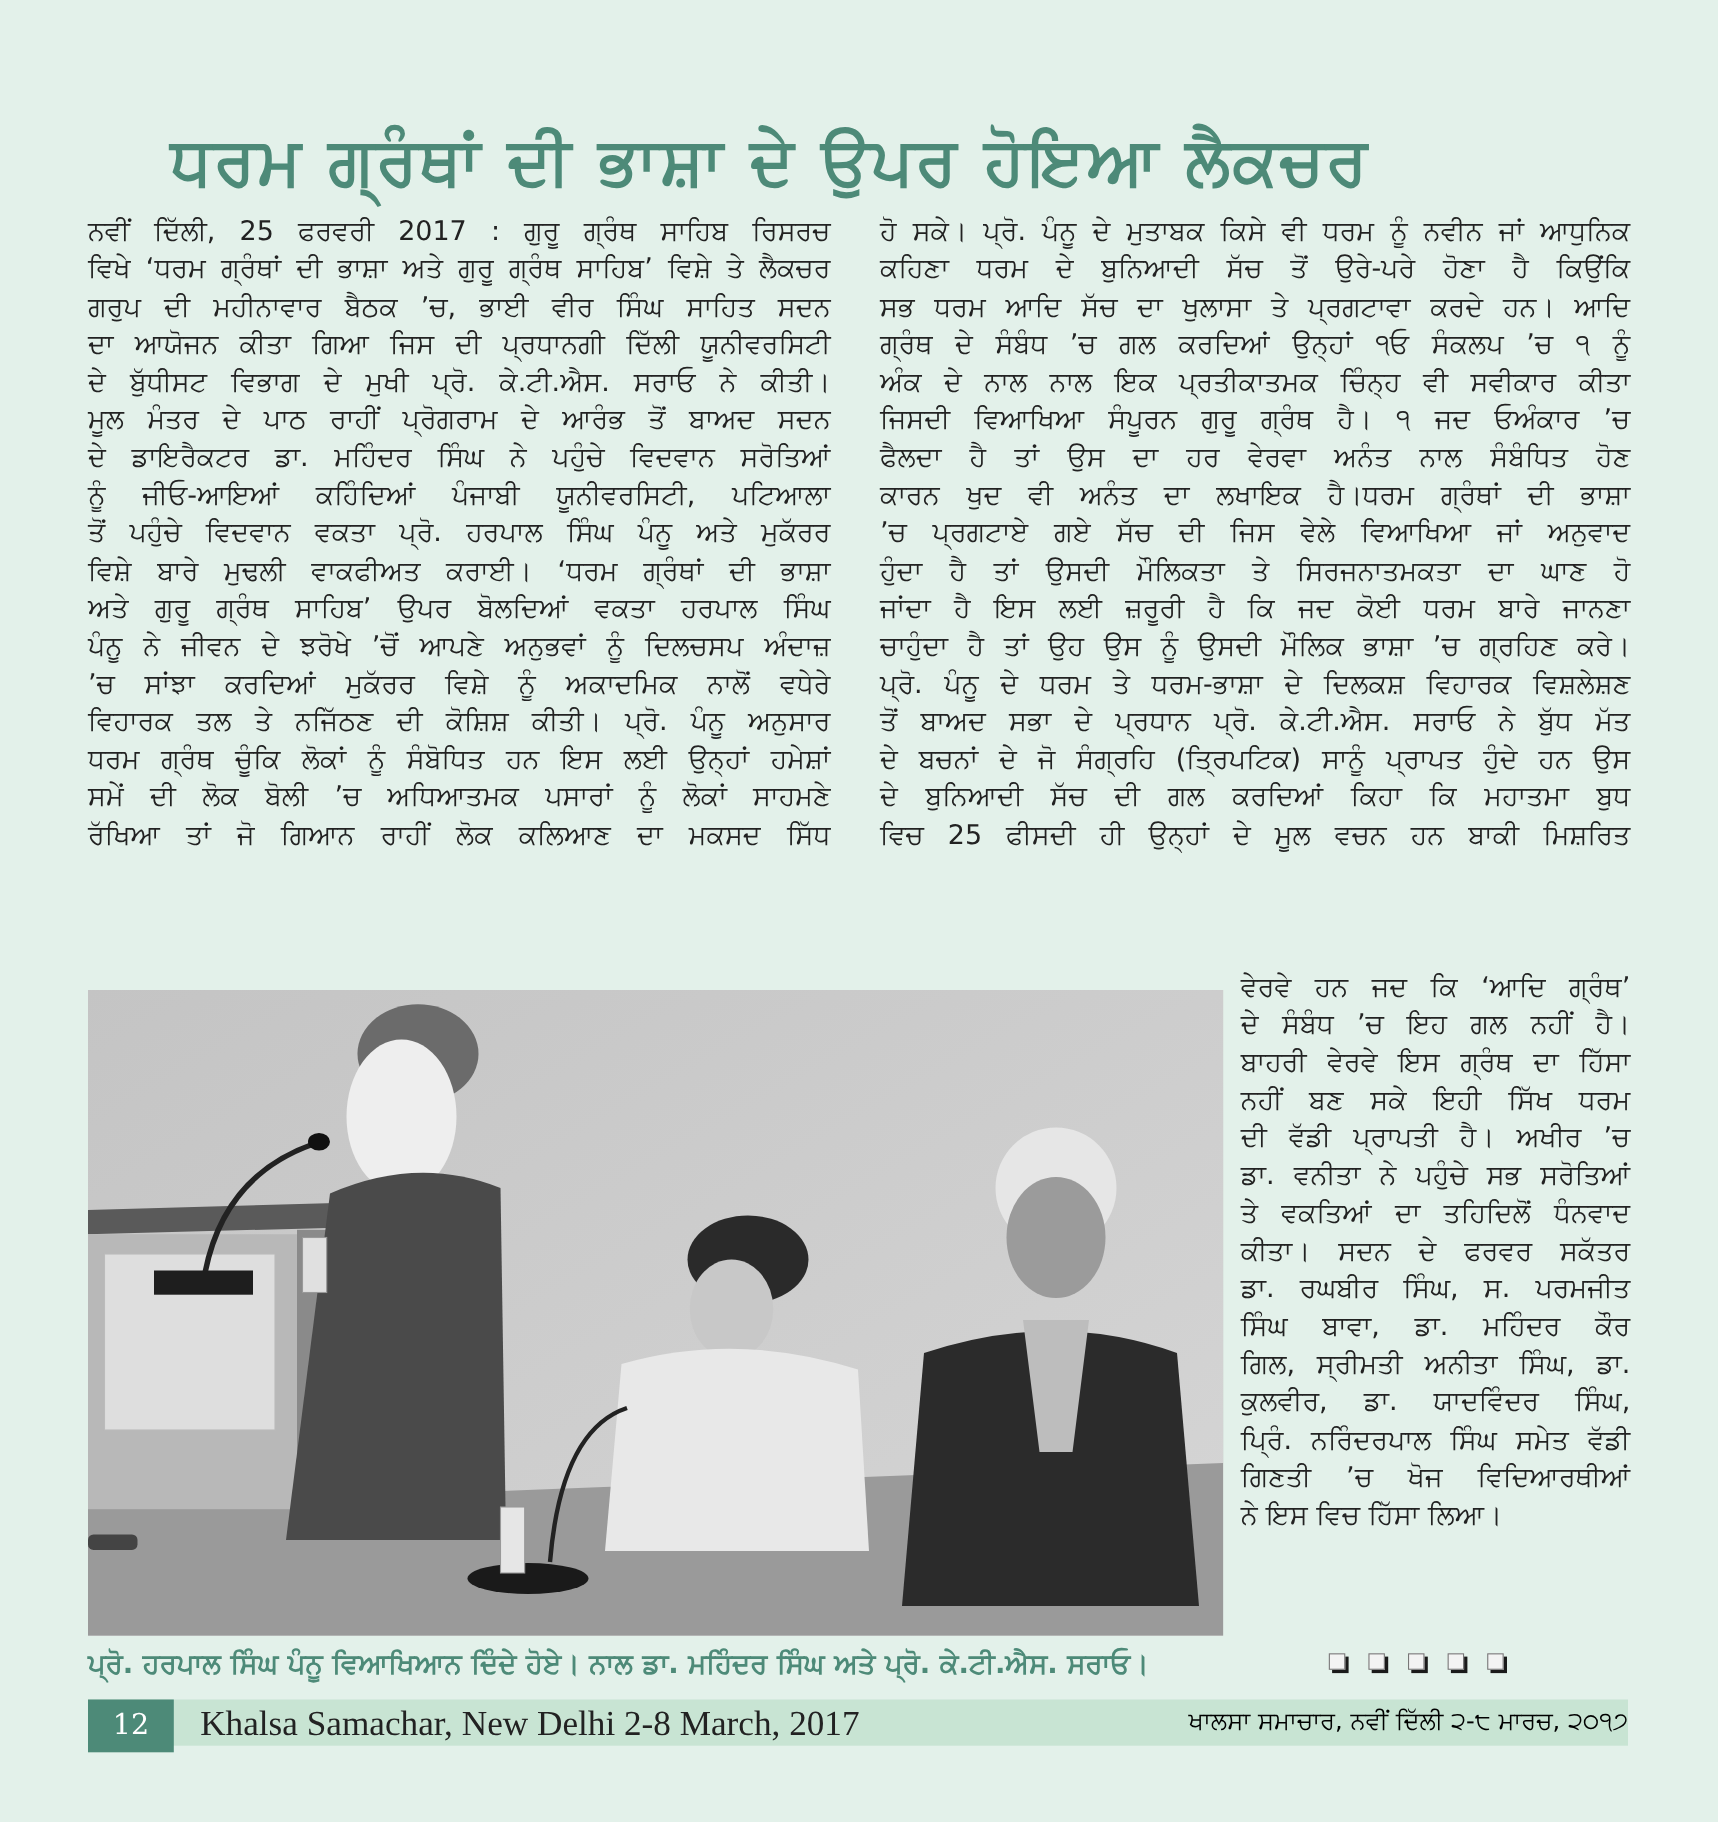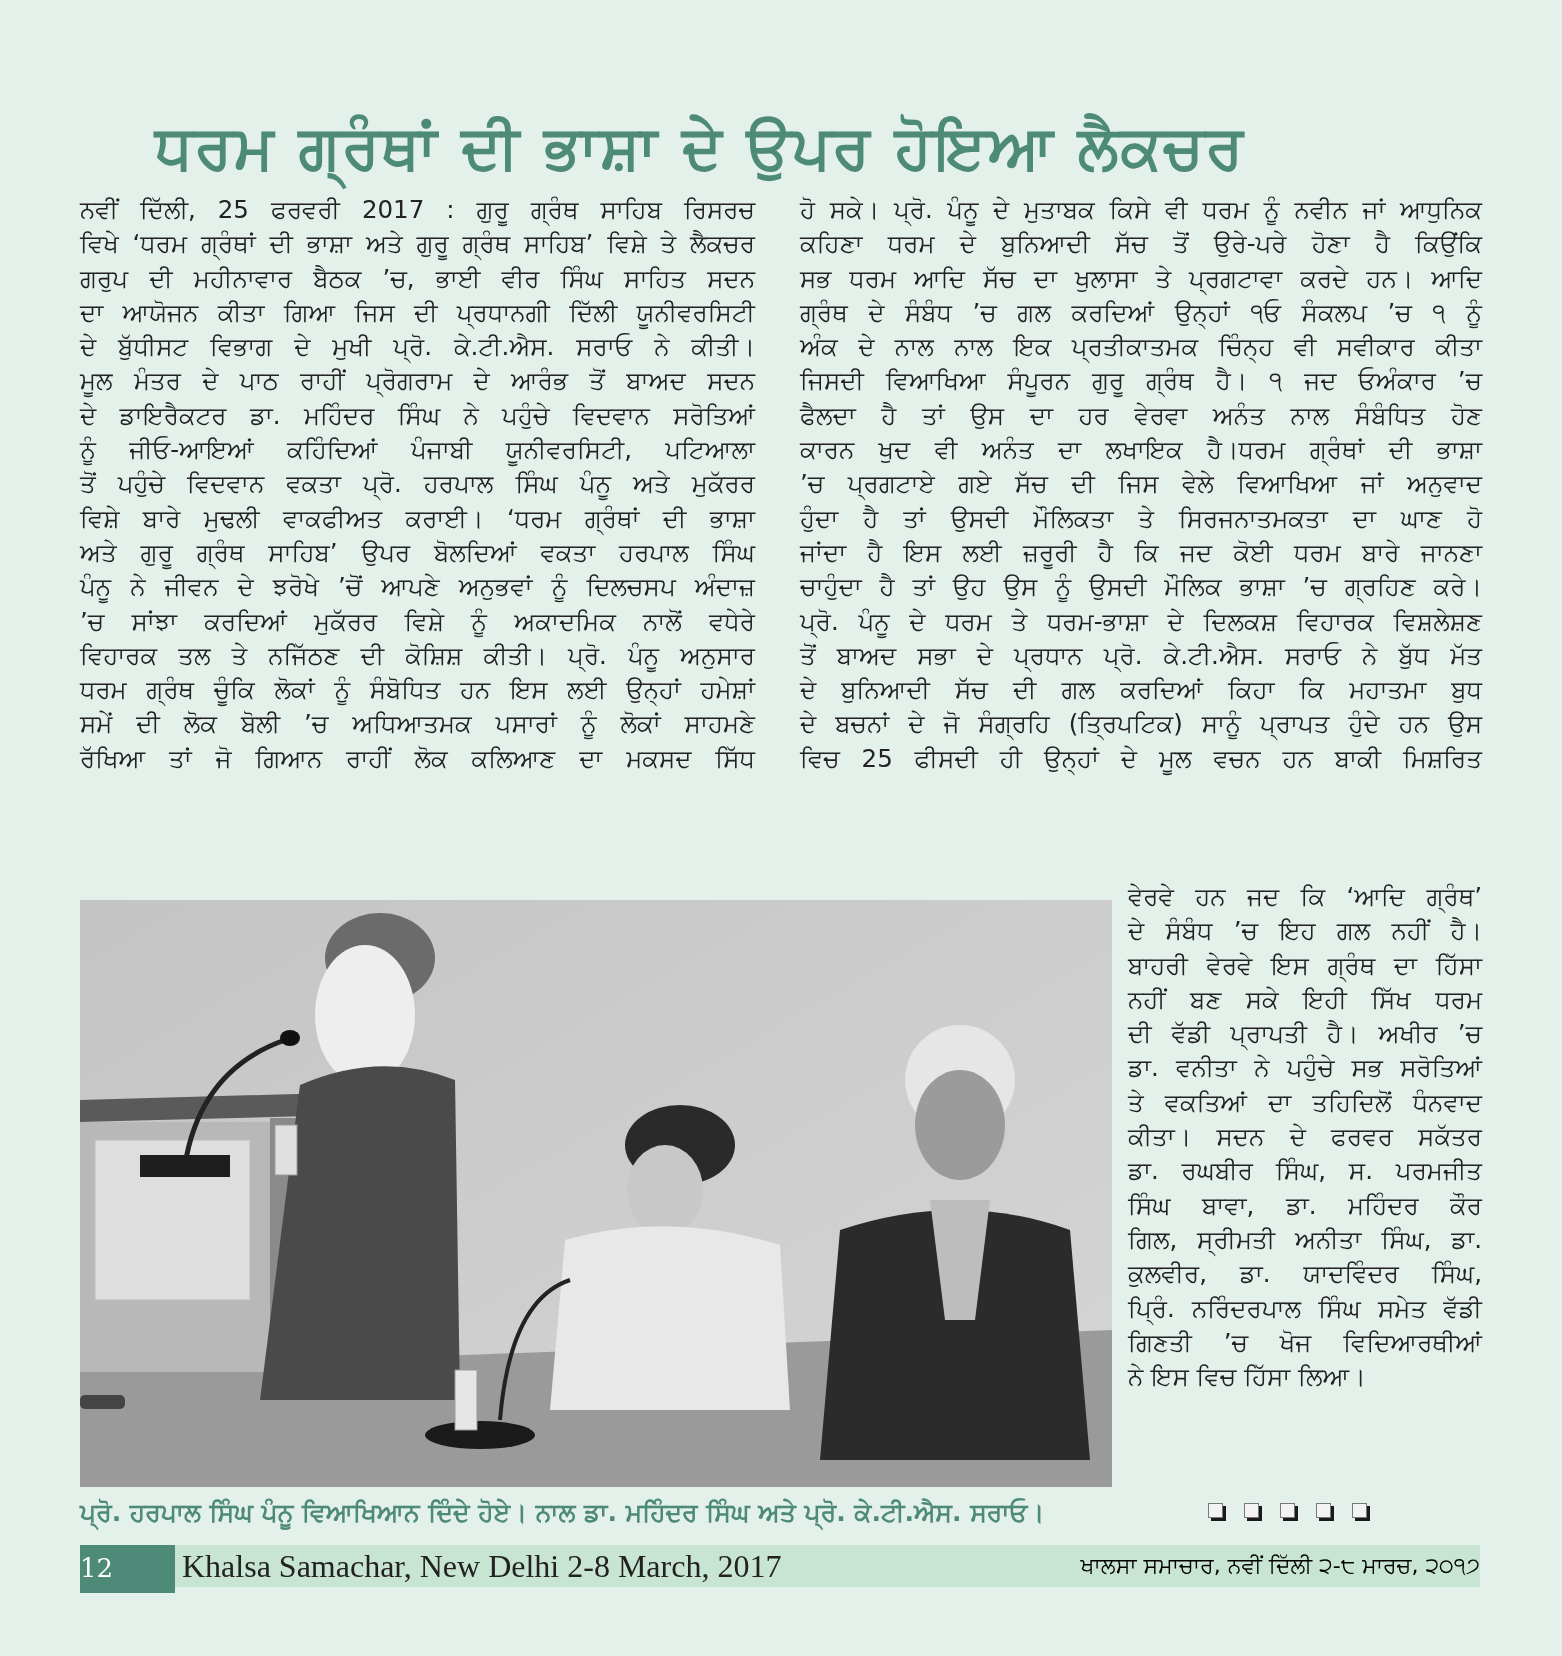--- a/index.html
+++ b/index.html
@@ -50,24 +50,24 @@
       width: 13px; height: 13px;
       background: #f3f3f3;
       border: 1px solid #777;
       box-shadow: 3px 3px 0 #1a1a1a;
     }
     .footer-band {
       position: absolute; left: 80px; top: 1545px; width: 1400px; height: 42px;
       background: #c8e4d3;
     }
     .page-num {
-      position: absolute; left: 80px; top: 1545px; width: 95px; height: 48px;
+      position: absolute; left: 80px; top: 1545px; width: 78px; height: 48px;
       background: #4d8a78; color: #ffffff;
       font-family: "DejaVu Serif", serif;
-      font-size: 26px; line-height: 46px;
+      font-size: 26px; text-align: center; line-height: 46px;
     }
     .footer-en {
       position: absolute; left: 182px; top: 1549px;
       font-family: "Liberation Serif", serif;
       font-size: 32px; color: #222; line-height: 34px;
     }
     .footer-pa {
       position: absolute; right: 82px; top: 1549px;
       font-size: 22px; color: #000000; line-height: 34px;
     }
@@ -105,22 +105,22 @@
   <span class="line">ਅੰਕ ਦੇ ਨਾਲ ਨਾਲ ਇਕ ਪ੍ਰਤੀਕਾਤਮਕ ਚਿੰਨ੍ਹ ਵੀ ਸਵੀਕਾਰ ਕੀਤਾ</span>
   <span class="line">ਜਿਸਦੀ ਵਿਆਖਿਆ ਸੰਪੂਰਨ ਗੁਰੂ ਗ੍ਰੰਥ ਹੈ। ੧ ਜਦ ਓਅੰਕਾਰ ’ਚ</span>
   <span class="line">ਫੈਲਦਾ ਹੈ ਤਾਂ ਉਸ ਦਾ ਹਰ ਵੇਰਵਾ ਅਨੰਤ ਨਾਲ ਸੰਬੰਧਿਤ ਹੋਣ</span>
   <span class="line">ਕਾਰਨ ਖੁਦ ਵੀ ਅਨੰਤ ਦਾ ਲਖਾਇਕ ਹੈ।ਧਰਮ ਗ੍ਰੰਥਾਂ ਦੀ ਭਾਸ਼ਾ</span>
   <span class="line">’ਚ ਪ੍ਰਗਟਾਏ ਗਏ ਸੱਚ ਦੀ ਜਿਸ ਵੇਲੇ ਵਿਆਖਿਆ ਜਾਂ ਅਨੁਵਾਦ</span>
   <span class="line">ਹੁੰਦਾ ਹੈ ਤਾਂ ਉਸਦੀ ਮੌਲਿਕਤਾ ਤੇ ਸਿਰਜਨਾਤਮਕਤਾ ਦਾ ਘਾਣ ਹੋ</span>
   <span class="line">ਜਾਂਦਾ ਹੈ ਇਸ ਲਈ ਜ਼ਰੂਰੀ ਹੈ ਕਿ ਜਦ ਕੋਈ ਧਰਮ ਬਾਰੇ ਜਾਨਣਾ</span>
   <span class="line">ਚਾਹੁੰਦਾ ਹੈ ਤਾਂ ਉਹ ਉਸ ਨੂੰ ਉਸਦੀ ਮੌਲਿਕ ਭਾਸ਼ਾ ’ਚ ਗ੍ਰਹਿਣ ਕਰੇ।</span>
   <span class="line">ਪ੍ਰੋ. ਪੰਨੂ ਦੇ ਧਰਮ ਤੇ ਧਰਮ-ਭਾਸ਼ਾ ਦੇ ਦਿਲਕਸ਼ ਵਿਹਾਰਕ ਵਿਸ਼ਲੇਸ਼ਣ</span>
   <span class="line">ਤੋਂ ਬਾਅਦ ਸਭਾ ਦੇ ਪ੍ਰਧਾਨ ਪ੍ਰੋ. ਕੇ.ਟੀ.ਐਸ. ਸਰਾਓ ਨੇ ਬੁੱਧ ਮੱਤ</span>
+  <span class="line">ਦੇ ਬਚਨਾਂ ਦੇ ਜੋ ਸੰਗ੍ਰਹਿ (ਤ੍ਰਿਪਟਿਕ) ਸਾਨੂੰ ਪ੍ਰਾਪਤ ਹੁੰਦੇ ਹਨ ਉਸ</span>
   <span class="line">ਦੇ ਬੁਨਿਆਦੀ ਸੱਚ ਦੀ ਗਲ ਕਰਦਿਆਂ ਕਿਹਾ ਕਿ ਮਹਾਤਮਾ ਬੁਧ</span>
-  <span class="line">ਦੇ ਬਚਨਾਂ ਦੇ ਜੋ ਸੰਗ੍ਰਹਿ (ਤ੍ਰਿਪਟਿਕ) ਸਾਨੂੰ ਪ੍ਰਾਪਤ ਹੁੰਦੇ ਹਨ ਉਸ</span>
   <span class="line">ਵਿਚ 25 ਫੀਸਦੀ ਹੀ ਉਨ੍ਹਾਂ ਦੇ ਮੂਲ ਵਚਨ ਹਨ ਬਾਕੀ ਮਿਸ਼ਰਿਤ</span>
 </div>
 
 <div class="col col-right-narrow">
   <span class="line">ਵੇਰਵੇ ਹਨ ਜਦ ਕਿ ‘ਆਦਿ ਗ੍ਰੰਥ’</span>
   <span class="line">ਦੇ ਸੰਬੰਧ ’ਚ ਇਹ ਗਲ ਨਹੀਂ ਹੈ।</span>
   <span class="line">ਬਾਹਰੀ ਵੇਰਵੇ ਇਸ ਗ੍ਰੰਥ ਦਾ ਹਿੱਸਾ</span>
   <span class="line">ਨਹੀਂ ਬਣ ਸਕੇ ਇਹੀ ਸਿੱਖ ਧਰਮ</span>
   <span class="line">ਦੀ ਵੱਡੀ ਪ੍ਰਾਪਤੀ ਹੈ। ਅਖੀਰ ’ਚ</span>
   <span class="line">ਡਾ. ਵਨੀਤਾ ਨੇ ਪਹੁੰਚੇ ਸਭ ਸਰੋਤਿਆਂ</span>

